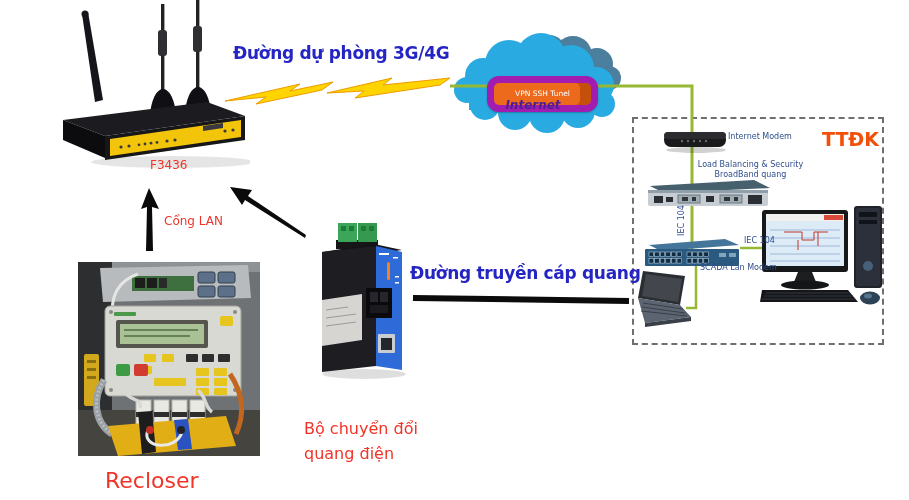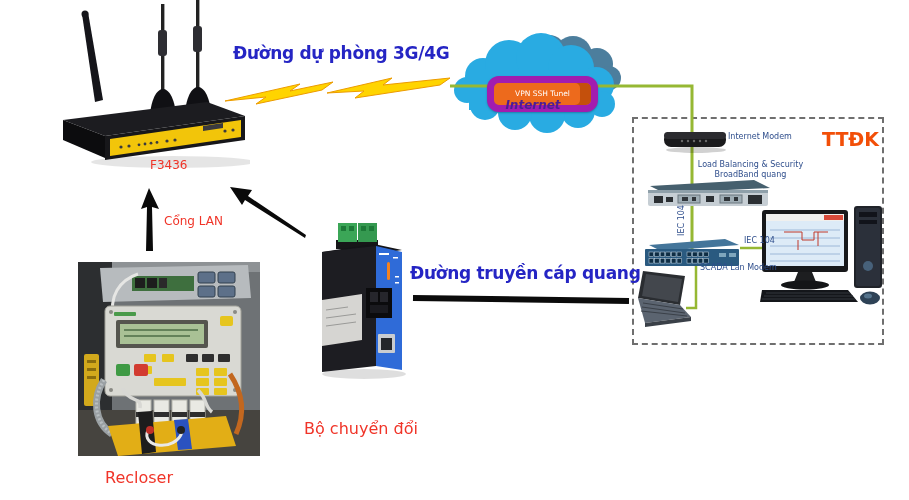--- a/index.html
+++ b/index.html
@@ -322,24 +322,25 @@
     <ellipse cx="110" cy="94" rx="10" ry="6.5" fill="#2e4256"></ellipse>
     <ellipse cx="108" cy="92" rx="4" ry="2.5" fill="#55738c"></ellipse>
   </svg>
 
   <div class="lbl blue-big layer3" style="left:233px;top:43px;">Đường dự phòng 3G/4G</div>
 
   <div class="lbl red layer3" style="left:150px;top:158px;font-size:12px;">F3436</div>
 
   <div class="lbl red layer3" style="left:164px;top:214px;font-size:12px;">Cổng LAN</div>
 
-  <div class="lbl red layer3" style="left:105px;top:468px;font-size:16px;">Recloser</div>
+  <div class="lbl red layer3" style="left:105px;top:468px;font-size:22px;">Recloser</div>
 
   <div class="lbl red layer3" style="left:304px;top:386px;font-size:16px;line-height:25px;margin-top:30px;">
     <div>Bộ chuyển đổi</div>
+    <div>quang điện</div>
   </div>
 
   <div class="lbl blue-big layer3" style="left:410px;top:263px;">Đường truyền cáp quang</div>
 
   <div class="vpn-pill">VPN SSH Tunel</div>
 
   <div class="internet-lbl">Internet</div>
 
   <div class="ttdk-title">TTĐK</div>
 

